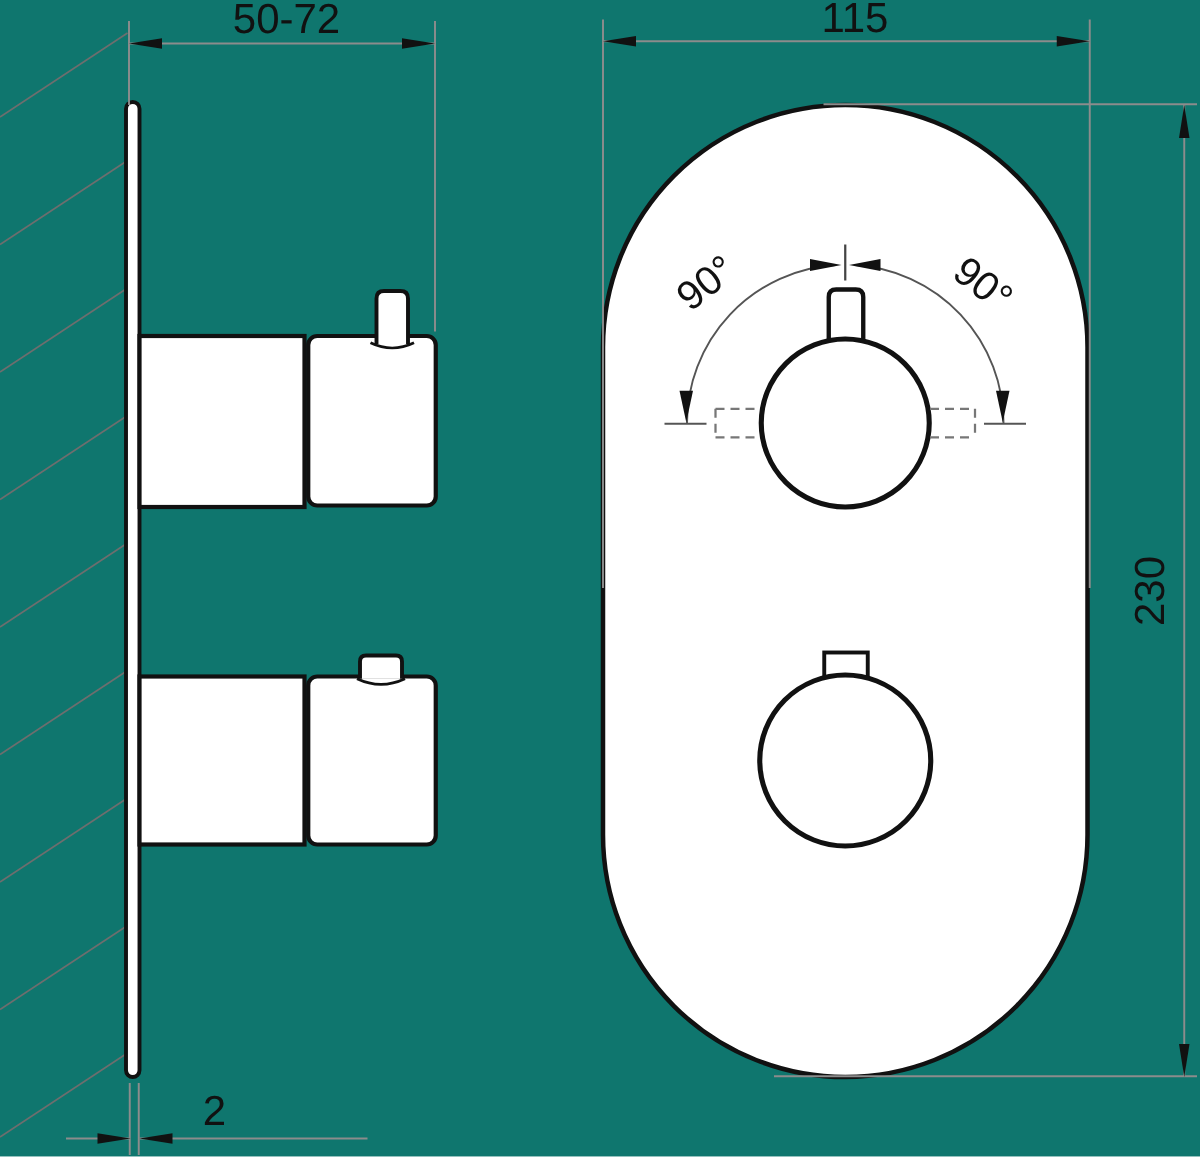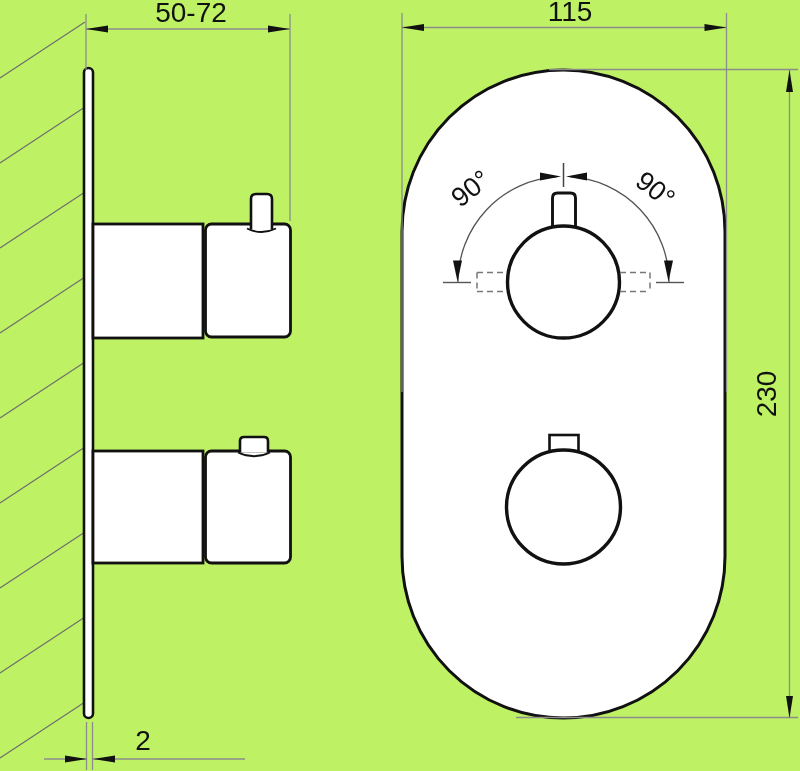--- a/index.html
+++ b/index.html
@@ -1,19 +1,19 @@
 <!DOCTYPE html>
 <html><head>
 <meta charset="utf-8">
 <style>
   html,body{margin:0;padding:0;background:#ffffff;}
   .canvas{
     position:relative;
     width:800px;height:771px;
-    background:#bef264;
+    background:#0f766e;
     font-family:"Liberation Sans", sans-serif;
     overflow:hidden;
   }
   .canvas svg{position:absolute;left:0;top:0;}
   .dim-label{
     position:absolute;
     transform:translate(-50%,-50%);
     font-size:28px;
     color:#111111;
     white-space:nowrap;

